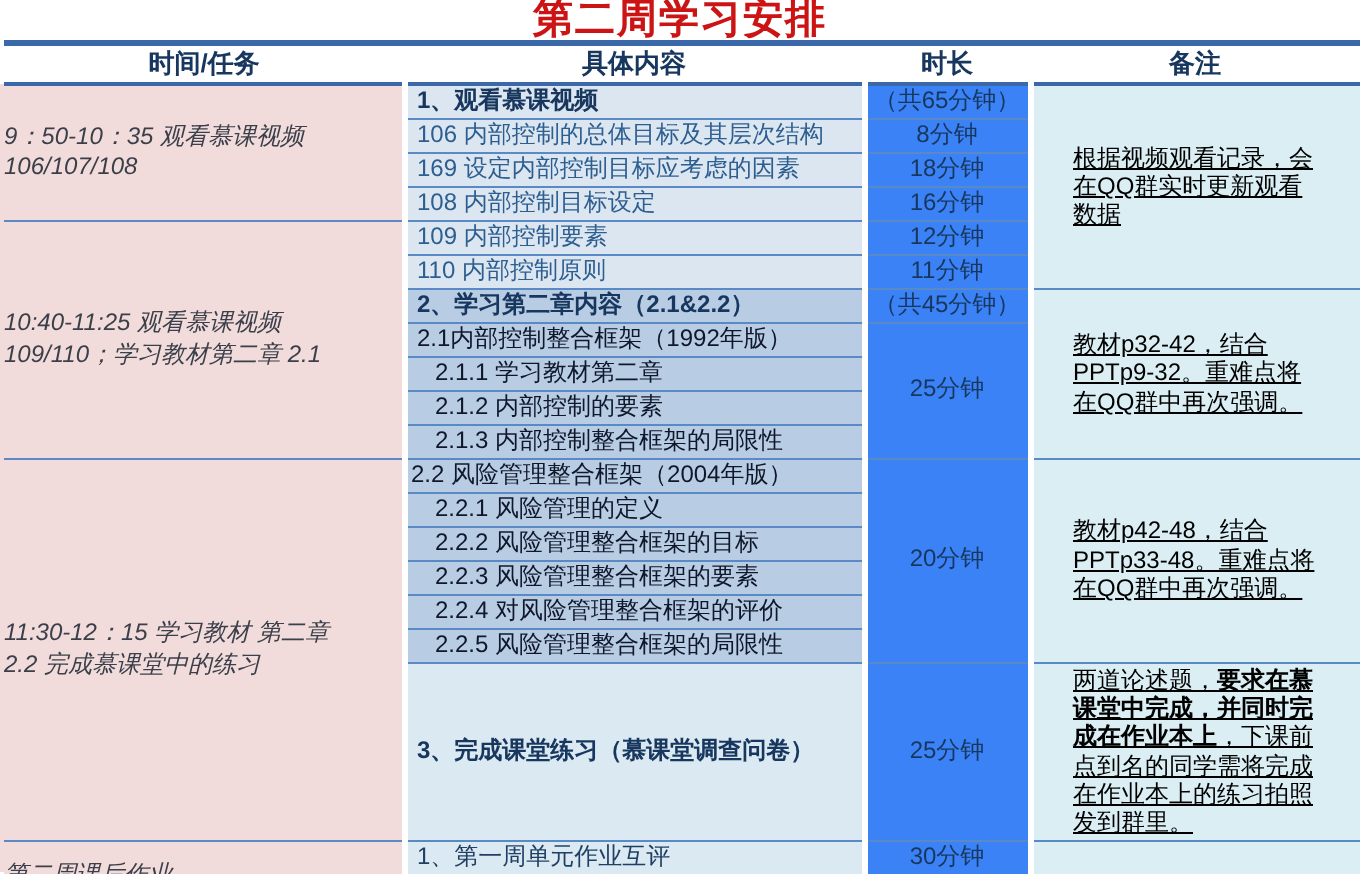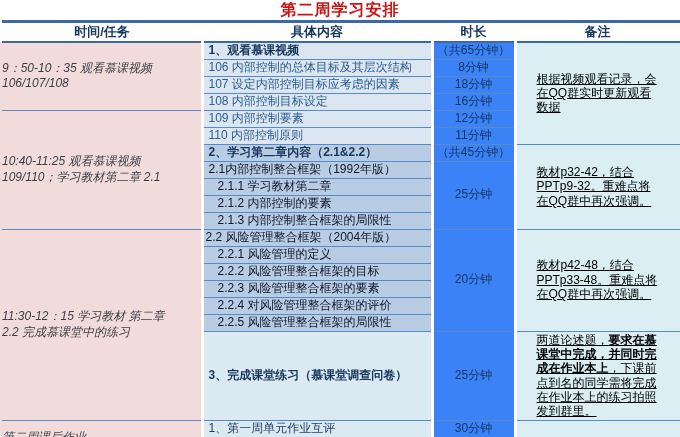--- a/index.html
+++ b/index.html
@@ -4,21 +4,21 @@
 <style>
   html,body{margin:0;padding:0;background:#ffffff;}
   body{
     width:680px;height:437px;position:relative;overflow:hidden;
     font-family:"Liberation Sans","DejaVu Sans",sans-serif;
     -webkit-font-smoothing:antialiased;
   }
   .page{width:680px;height:437px;}
   .title{
     height:20px;line-height:20px;text-align:center;
-    font-size:16px;font-weight:bold;color:#cc1414;letter-spacing:1px;
+    font-size:20px;font-weight:bold;color:#cc1414;letter-spacing:1px;
   }
   table.sched{
     border-collapse:collapse;table-layout:fixed;
     width:678px;margin-left:2px;
   }
   col.c-task{width:200px;}
   col.c-content{width:230px;}
   col.c-dur{width:83px;}
   col.c-note{width:165px;}
   thead th{
@@ -84,21 +84,21 @@
 106/107/108</td>
         <td class="cc chead gap">1、观看慕课视频</td>
         <td class="dur gap">（共65分钟）</td>
         <td class="note gap" rowspan="6">根据视频观看记录，会在QQ群实时更新观看数据</td>
       </tr>
       <tr>
         <td class="cc gap">106 内部控制的总体目标及其层次结构</td>
         <td class="dur gap">8分钟</td>
       </tr>
       <tr>
-        <td class="cc gap">107 设定内部控制目标应考虑的因素</td>
+        <td class="cc gap">169 设定内部控制目标应考虑的因素</td>
         <td class="dur gap">18分钟</td>
       </tr>
       <tr>
         <td class="cc gap">108 内部控制目标设定</td>
         <td class="dur gap">16分钟</td>
       </tr>
       <tr>
         <td class="task" rowspan="7">10:40-11:25 观看慕课视频
 109/110；学习教材第二章 2.1</td>
         <td class="cc gap">109 内部控制要素</td>

